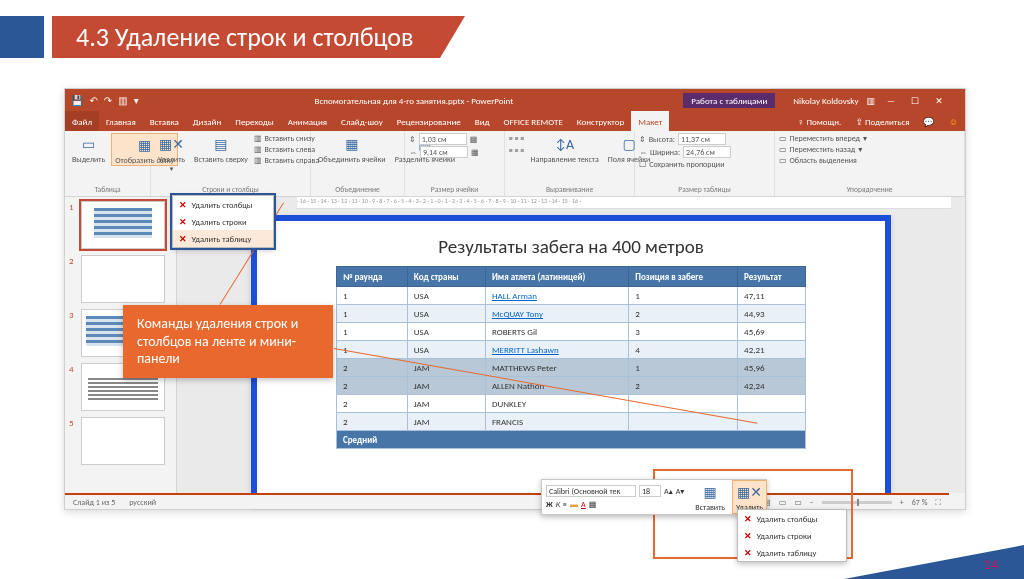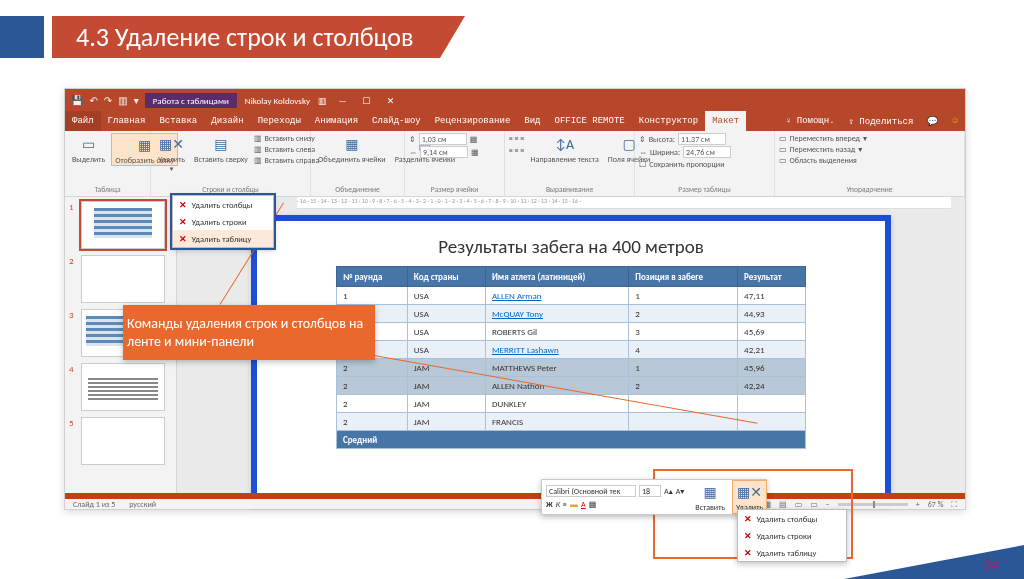--- a/index.html
+++ b/index.html
@@ -11,24 +11,24 @@
 .title-tab-red{position:absolute;left:52px;top:0;height:42px;background:#c44a33;padding:0 26px 0 24px;display:flex;align-items:center;}
 .title-tab-red::after{content:"";position:absolute;right:-25px;top:0;border-top:42px solid #c44a33;border-right:25px solid transparent;}
 .title-text{color:#fff;font-size:26px;font-weight:300;}
 .screenshot{position:absolute;left:64px;top:88px;width:902px;height:422px;border:1px solid #d0d0d0;box-shadow:0 2px 8px rgba(0,0,0,.15);background:#f3f3f3;}
 
 .pp-titlebar{height:22px;background:#b7472a;color:#fff;display:flex;align-items:center;font-size:9px;}
 .qat{display:flex;gap:6px;padding:0 6px;align-items:center;}
 .qat span{font-size:10px;opacity:.9;}
 .doc-title{flex:1;text-align:center;}
 .doc-tab{background:#5a2c6b;color:#fff;padding:2px 8px;font-size:9px;}
-.user-area{display:flex;gap:8px;padding:0 8px;align-items:center;}
+.user-area{display:flex;gap:8px;padding:0 18px;align-items:center;}
 .winctl{width:16px;text-align:center;}
 
-.ribbon-tabs{height:20px;background:#b7472a;color:#fff;display:flex;align-items:center;font-size:9px;font-family:Liberation Mono, monospace;}
+.ribbon-tabs{height:20px;background:#b7472a;color:#fff;display:flex;align-items:center;font-size:9px;}
 .ribbon-tabs div{padding:0 7px;height:20px;display:flex;align-items:center;}
 .ribbon-tabs .file{background:#a43e24;}
 .ribbon-tabs .active{background:#f3f3f3;color:#b7472a;}
 .ribbon-tabs .right{margin-left:auto;}
 
 .ribbon{height:66px;background:#f3f3f3;border-bottom:1px solid #d4d4d4;display:flex;font-size:8px;color:#555;}
 .group{border-right:1px solid #e0e0e0;padding:2px 4px;display:flex;flex-direction:column;justify-content:space-between;}
 .group .g-body{flex:1;display:flex;align-items:flex-start;gap:3px;}
 .group .g-label{text-align:center;font-size:7.5px;color:#7a7a7a;}
 .btn{display:flex;flex-direction:column;align-items:center;gap:1px;padding:1px 3px;}
@@ -57,33 +57,33 @@
 .c-title{font-size:19px;color:#333;text-align:center;margin:14px 0 8px;}
 
 .tbl{width:470px;margin:0 auto;border-collapse:collapse;font-size:9px;}
 .tbl th{background:#4775a8;color:#fff;padding:4px 6px;text-align:left;font-weight:bold;border:1px solid #3c6596;}
 .tbl td{border:1px solid #a8c0d8;padding:3px 6px;background:#fff;}
 .tbl tr:nth-child(even) td{background:#e9f0f7;}
 .tbl tr.sel td{background:#b8c8d6;}
 .tbl tfoot td{background:#4775a8;color:#fff;font-weight:bold;}
 .link{color:#0066cc;text-decoration:underline;}
 
-.callout{position:absolute;left:123px;top:305px;width:252px;background:#e9682e;color:#fff;padding:10px 4px;font-size:14px;line-height:1.25;box-shadow:0 2px 6px rgba(0,0,0,.25);z-index:4;}
+.callout{position:absolute;left:123px;top:305px;width:210px;background:#e9682e;color:#fff;padding:10px 14px;font-size:14px;line-height:1.25;box-shadow:0 2px 6px rgba(0,0,0,.25);z-index:4;}
 
 .line{position:absolute;height:0;border-top:1.5px solid #e9682e;transform-origin:left center;z-index:3;}
 
 .mini-tb{position:absolute;right:198px;top:390px;width:226px;height:36px;background:#fff;border:1px solid #c9c9c9;box-shadow:0 2px 6px rgba(0,0,0,.25);font-size:8px;display:flex;align-items:center;gap:4px;padding:8px 4px;z-index:6;}
 .mini-tb .row{display:flex;gap:3px;align-items:center;}
 .mini-tb .sep{width:1px;height:26px;background:#ddd;}
 
 .ctx-dd{position:absolute;right:118px;top:420px;width:110px;background:#fff;border:1px solid #bcbcbc;box-shadow:0 2px 6px rgba(0,0,0,.25);font-size:8.5px;z-index:7;}
 .ctx-dd div{display:flex;align-items:center;gap:5px;padding:3px 6px;}
 .ctx-box{position:absolute;right:112px;top:380px;width:200px;height:90px;border:2px solid #e9682e;z-index:5;pointer-events:none;}
 
-.statusbar{position:absolute;left:0;right:0;bottom:0;height:16px;background:#f3f3f3;border-top:6px solid #c2410c;display:flex;align-items:center;font-size:8px;color:#666;padding:0 8px;gap:14px;}
+.statusbar{position:absolute;left:0;right:16px;bottom:0;height:16px;background:#f3f3f3;border-top:2px solid #c2410c;display:flex;align-items:center;font-size:8px;color:#666;padding:0 8px;gap:14px;}
 .statusbar .r{margin-left:auto;display:flex;gap:8px;align-items:center;}
 .zoom-track{width:70px;height:3px;background:#ccc;position:relative;}
 .zoom-track::after{content:"";position:absolute;left:50%;top:-2px;width:2px;height:7px;background:#888;}
 
 .page-num{position:absolute;right:26px;bottom:6px;font-size:14px;color:#8a8a8a;}
 .page-num::before{content:"";position:absolute;right:-26px;bottom:-6px;border-bottom:34px solid #2b5797;border-left:180px solid transparent;width:0;}
 .logo{position:absolute;left:28px;bottom:8px;font-size:14px;font-style:italic;color:#bbb;font-family:"Comic Sans MS",cursive;}
 .logo b{color:#b7472a;font-style:normal;}
 .logo .circ{display:inline-flex;width:18px;height:18px;border:2px solid #c44a33;border-radius:50%;align-items:center;justify-content:center;color:#c44a33;font-size:11px;font-weight:bold;font-style:normal;}
 </style>
@@ -105,20 +105,21 @@
   <div class="screenshot">
 
     <div class="pp-titlebar">
       <div class="qat">
         <span>💾</span>
         <span>↶</span>
         <span>↷</span>
         <span>▥</span>
         <span>▾</span>
       </div>
+      <div class="doc-title">Вспомогательная для 4-го занятия.pptx - PowerPoint</div>
       <div class="doc-tab">Работа с таблицами</div>
       <div class="user-area">
         <span>Nikolay Koldovsky</span>
         <span>▥</span>
         <span class="winctl">—</span>
         <span class="winctl">☐</span>
         <span class="winctl">✕</span>
       </div>
     </div>
 
@@ -299,21 +300,21 @@
               <th>Код страны</th>
               <th>Имя атлета (латиницей)</th>
               <th>Позиция в забеге</th>
               <th>Результат</th>
             </tr>
               </thead>
             <tbody id="tbody">
                 <tr>
                   <td>1</td>
                   <td>USA</td>
-                  <td><span class="link">ALLEN Arman</span></td>
+                  <td><span class="link">HALL Arman</span></td>
                   <td>1</td>
                   <td>47,11</td>
                 </tr>
                 <tr>
                   <td>1</td>
                   <td>USA</td>
                   <td><span class="link">McQUAY Tony</span></td>
                   <td>2</td>
                   <td>44,93</td>
                 </tr>

